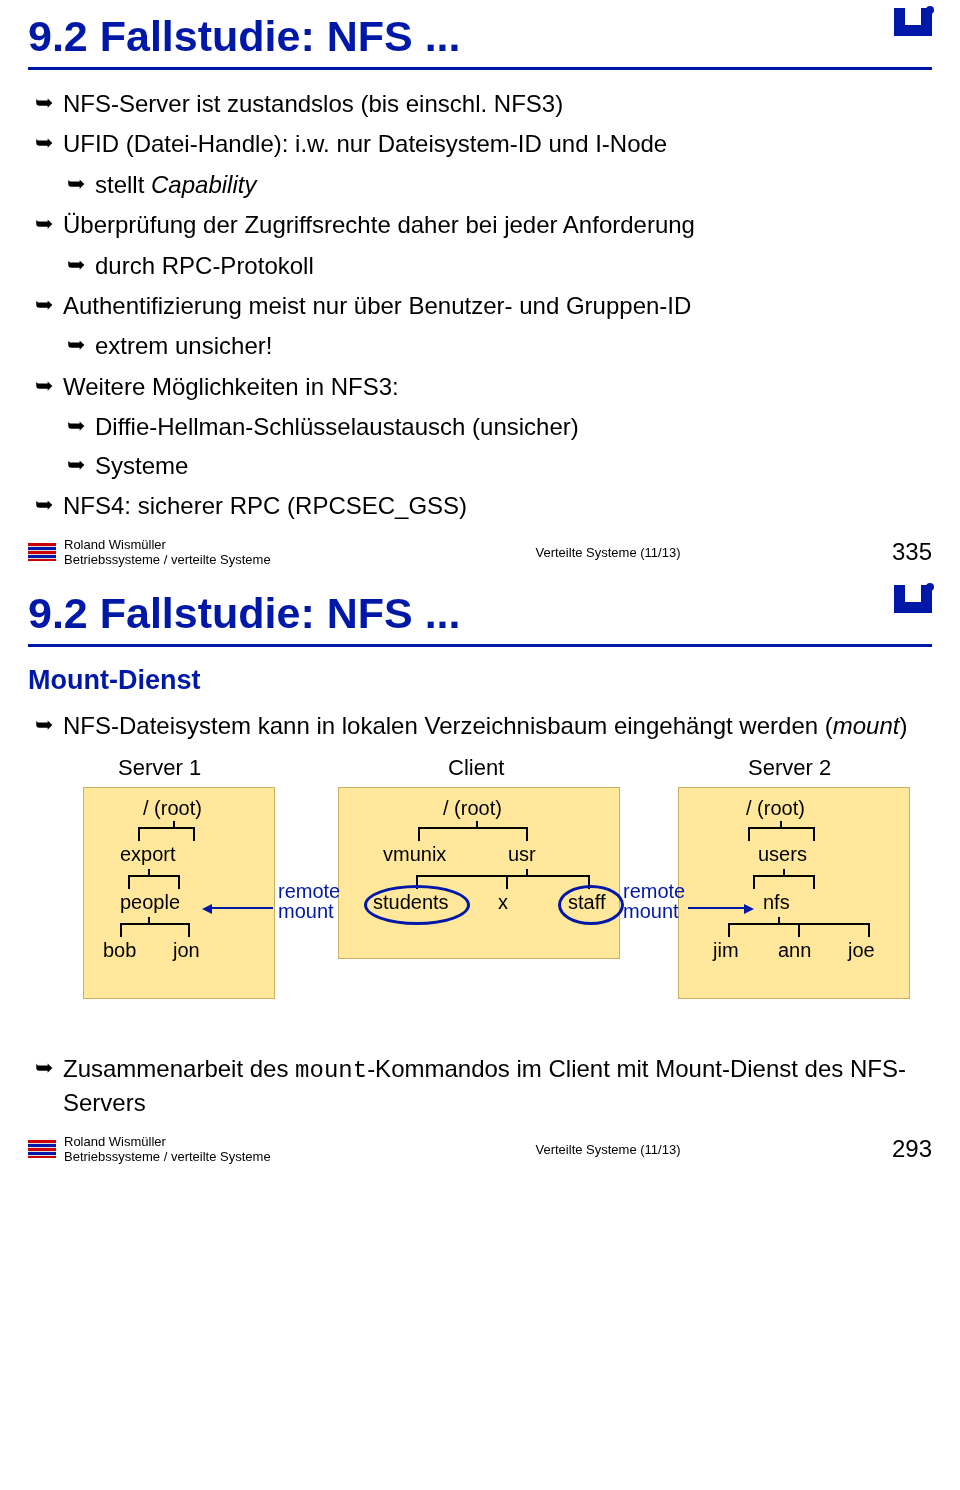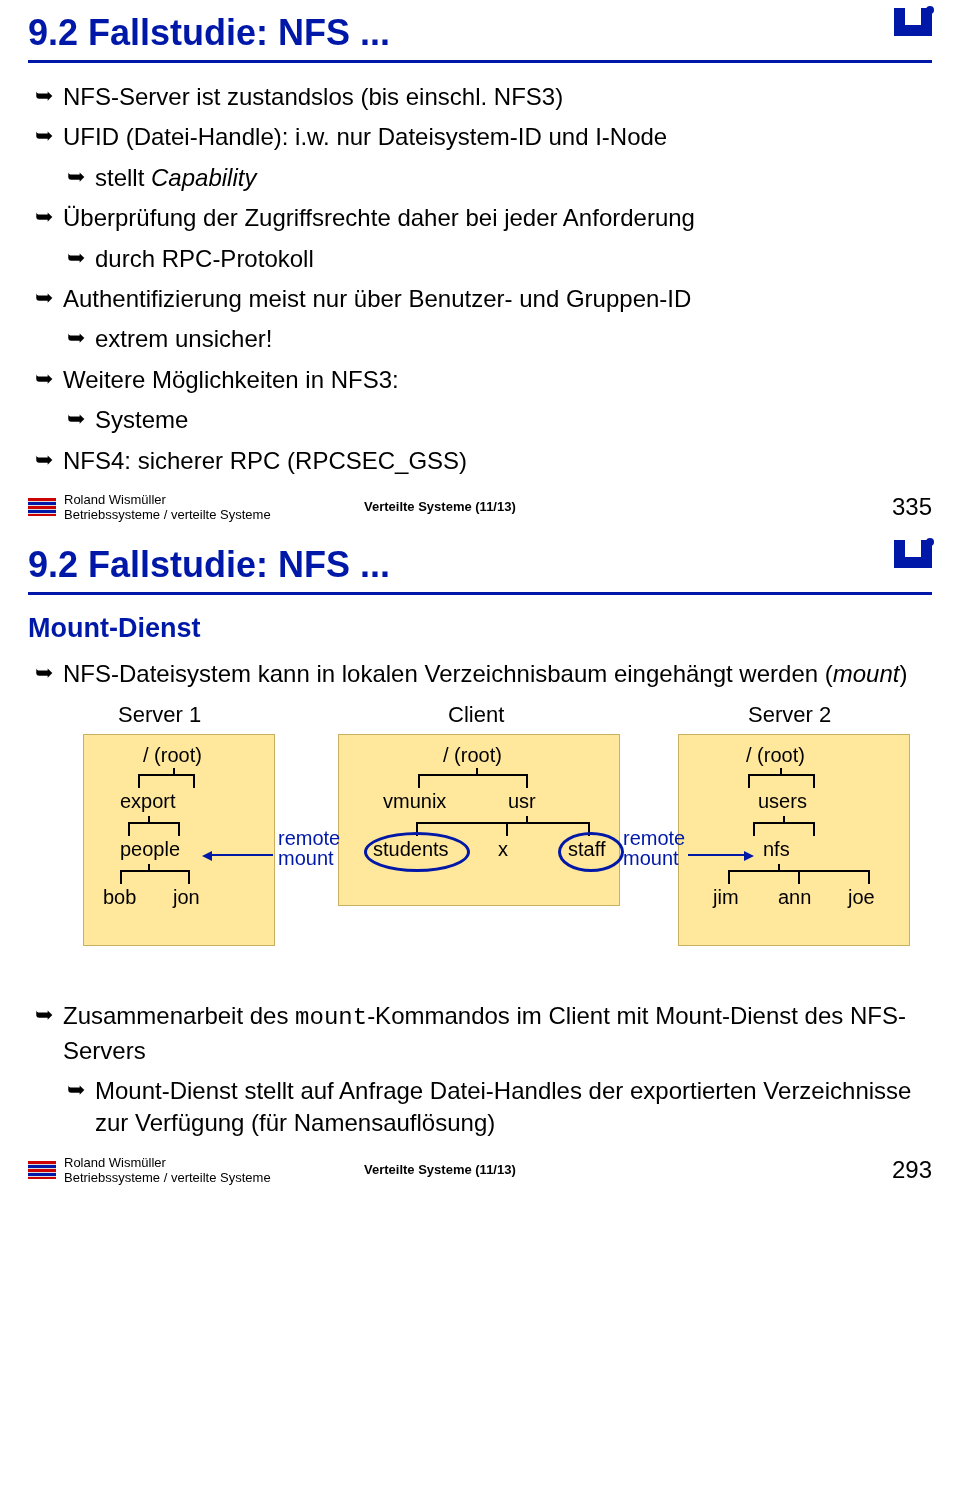--- a/index.html
+++ b/index.html
@@ -1,35 +1,35 @@
 <!DOCTYPE html>
 <html><head>
 <meta charset="utf-8">
 <style>
 body{margin:0;font-family:Arial,Helvetica,sans-serif;background:#fff;width:960px;color:#000}
 .slide{padding:12px 28px 0 28px;position:relative}
-.title{font-size:36px;font-weight:bold;color:#0018a8;border-bottom:3px solid #0018a8;padding-bottom:6px;margin-bottom:18px}
+.title{font-size:43px;font-weight:bold;color:#0018a8;border-bottom:3px solid #0018a8;padding-bottom:6px;margin-bottom:18px}
 .logo{position:absolute;top:8px;right:28px;width:38px;height:36px}
 .logo-shape{position:relative;width:38px;height:36px}
 .ubar{position:absolute;background:#0018a8}
 .u-l{left:0;top:0;width:11px;height:28px}
 .u-r{right:0;top:0;width:11px;height:28px}
 .u-b{left:0;bottom:8px;width:38px;height:11px}
 .u-dot{position:absolute;right:-2px;top:-2px;width:8px;height:8px;background:#0018a8;border-radius:50%}
 .subtitle{font-size:27px;font-weight:bold;color:#0018a8;margin-bottom:14px}
 .blist{list-style:none;padding:0;margin:11px}
 .li1{font-size:24px;margin:8px 0 8px 24px;position:relative;line-height:1.35}
 .li1::before{content:"➥";position:absolute;left:-28px;color:#000;font-size:22px}
 .li2{font-size:24px;margin:6px 0 6px 56px;position:relative;line-height:1.35}
 .li2::before{content:"➥";position:absolute;left:-28px;color:#000;font-size:22px}
 em{font-style:italic}
 .footer{display:flex;align-items:center;font-size:13px;color:#000;padding:4px 28px 10px 28px}
 .footer .flogo{width:28px;height:18px;background:linear-gradient(#c00 0 33%,#0018a8 33% 66%,#c00 66% 100%);margin-right:8px;flex-shrink:0;background:repeating-linear-gradient(#c00 0 3px,#ddd 3px 4px,#0018a8 4px 7px,#ddd 7px 8px)}
 .footer .auth-block{width:300px}
-.footer .center{flex:1;text-align:left;font-weight:bold}
+.footer .center{flex:1;text-align:center;font-weight:normal}
 .footer .pg{min-width:80px;text-align:right;font-size:24px}
 .tt{font-family:"Courier New",monospace}
 .diagram{margin:12px 0 18px 0;position:relative;height:280px}
 .hlabel{position:absolute;font-size:22px;top:0}
 .tbox{position:absolute;background:#ffe79c;border:1px solid #c8b060}
 .tnode{position:absolute;font-size:20px;text-align:center;white-space:nowrap}
 .tconn{position:absolute;background:#000}
 .rmount{position:absolute;font-size:20px;color:#0018a8;line-height:1.0}
 .circ{position:absolute;border:3px solid #0018a8;border-radius:50%}
 .rarr{position:absolute;height:0;border-top:2px solid #0018a8}
@@ -52,20 +52,21 @@
 
   <ul class="blist">
     <li class="li1">NFS-Server ist zustandslos (bis einschl. NFS3)</li>
     <li class="li1">UFID (Datei-Handle): i.w. nur Dateisystem-ID und I-Node</li>
     <li class="li2"><span>stellt </span><em>Capability</em></li>
     <li class="li1">Überprüfung der Zugriffsrechte daher bei jeder Anforderung</li>
     <li class="li2">durch RPC-Protokoll</li>
     <li class="li1">Authentifizierung meist nur über Benutzer- und Gruppen-ID</li>
     <li class="li2">extrem unsicher!</li>
     <li class="li1">Weitere Möglichkeiten in NFS3:</li>
+    <li class="li2">Diffie-Hellman-Schlüsselaustausch (unsicher)</li>
     <li class="li2">Systeme</li>
     <li class="li1">NFS4: sicherer RPC (RPCSEC_GSS)</li>
   </ul>
 </div>
 <div class="footer">
   <div class="flogo"></div>
   <div class="auth-block">
     <div>Roland Wismüller</div>
     <div>Betriebssysteme / verteilte Systeme</div>
   </div>
@@ -162,21 +163,20 @@
     <div class="rarr left" style="left:180px;top:152px;width:65px"></div>
     <div class="rmount" style="left:595px;top:126px;white-space:pre">remote
 mount</div>
     <div class="rarr" style="left:660px;top:152px;width:60px"></div>
   </div>
 
   <ul class="blist">
     <li class="li1">
       <span>Zusammenarbeit des </span><span class="tt">mount</span><span>-Kommandos im Client mit Mount-Dienst des NFS-Servers</span>
     </li>
-    <li class="li2">Mount-Dienst stellt auf Anfrage Datei-Handles der exportierten Verzeichnisse zur Verfügung (für Namensauflösung)</li>
   </ul>
 </div>
 <div class="footer">
   <div class="flogo"></div>
   <div class="auth-block">
     <div>Roland Wismüller</div>
     <div>Betriebssysteme / verteilte Systeme</div>
   </div>
   <div class="center">Verteilte Systeme (11/13)</div>
   <div class="pg">293</div>

